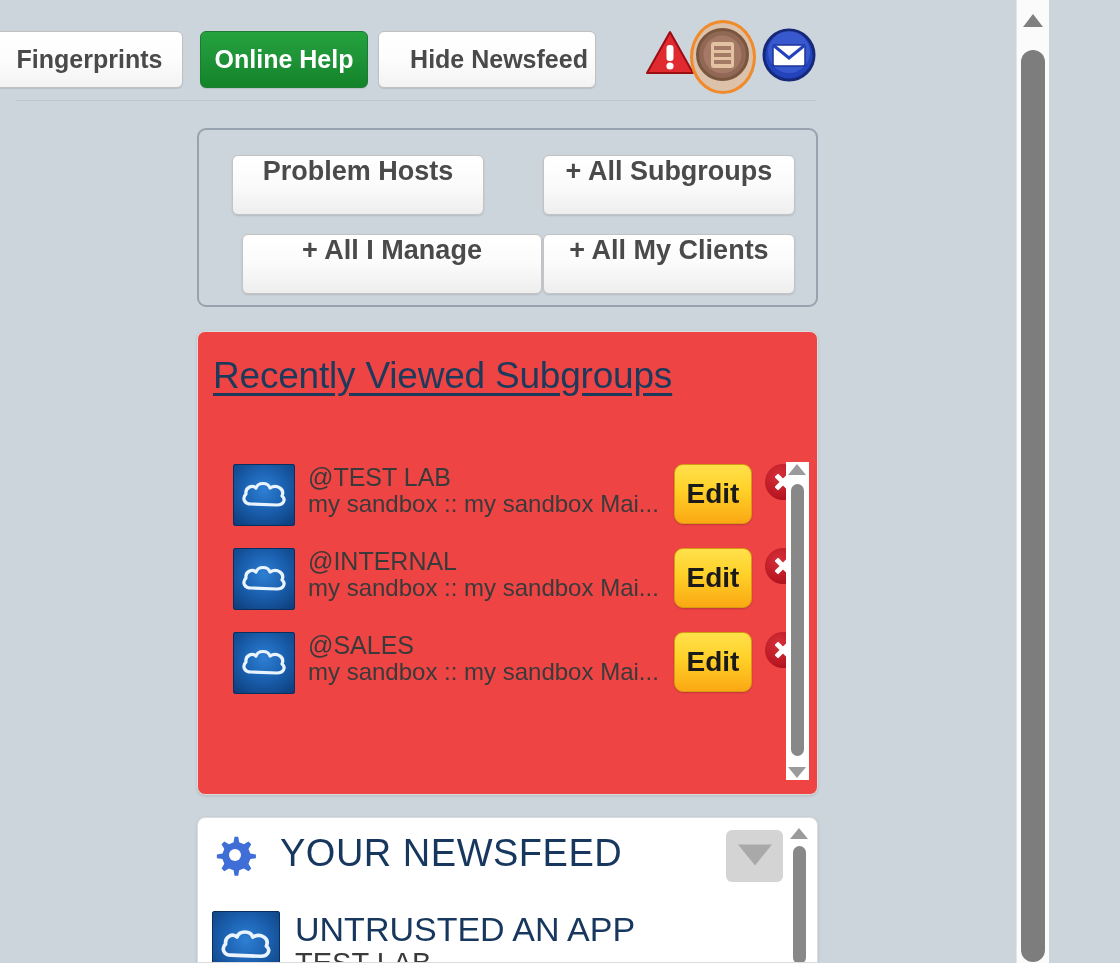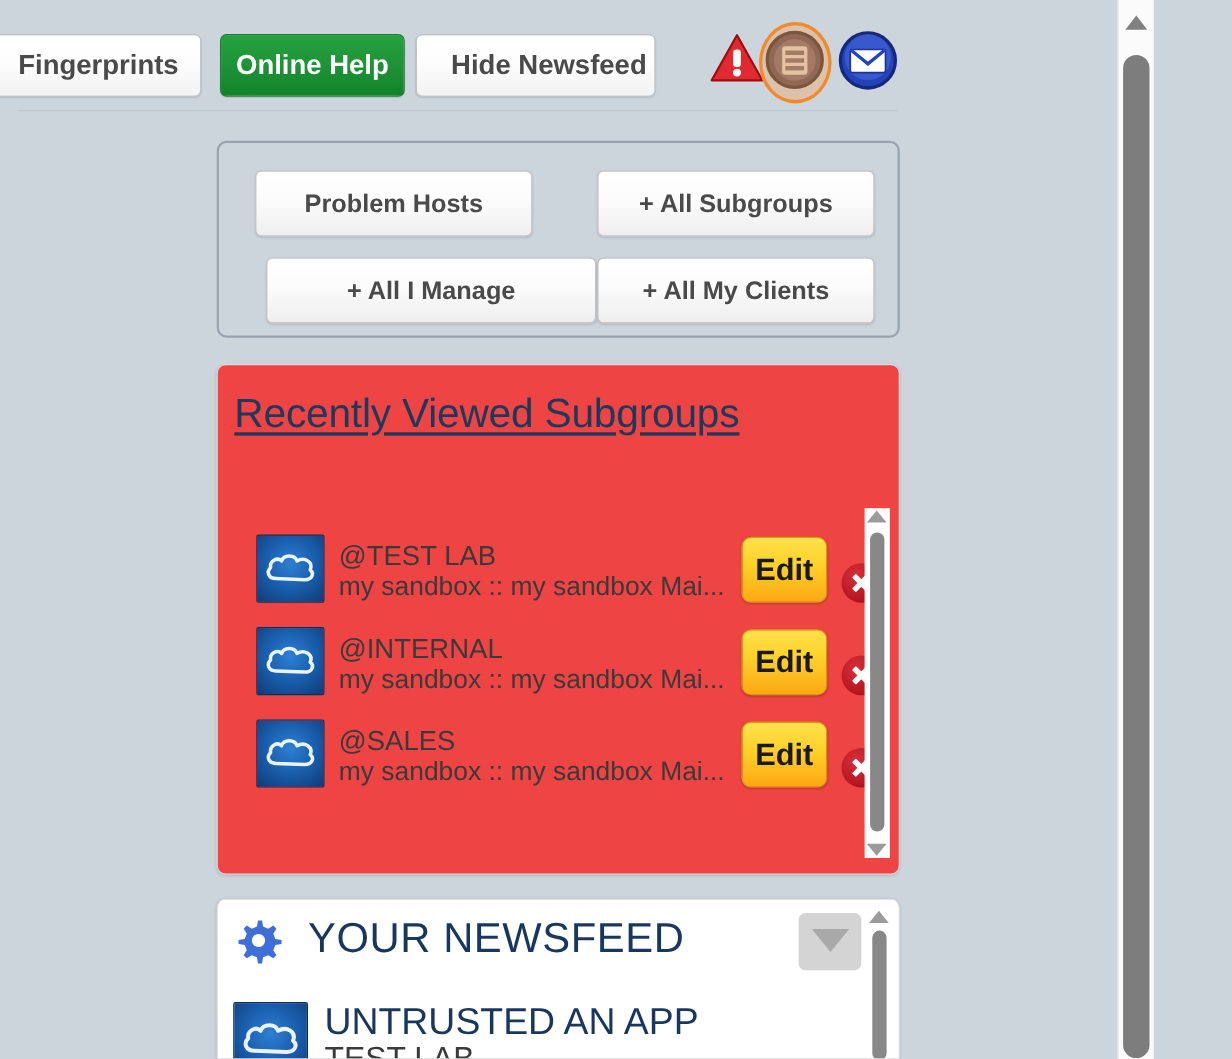--- a/index.html
+++ b/index.html
@@ -75,22 +75,22 @@
   
   .quick-panel {
     position: absolute; left: 197px; top: 128px;
     width: 621px; height: 179px;
     border: 2px solid #97a3ae;
     border-radius: 9px;
     background: #ccd4dc;
   }
   .qp-btn {
     position: absolute;
-    display: flex; align-items: center; justify-content: center;
-    font-weight: bold; font-size: 23px; color: #4a4a4a;
+    display: flex; justify-content: center;
+    font-weight: bold; font-size: 27px; color: #4a4a4a;
     border: 1px solid #c3c3c3;
     border-radius: 6px;
     background: linear-gradient(to bottom, #ffffff 0%, #fbfbfb 48%, #eeeeee 100%);
     box-shadow: 0 1px 2px rgba(0,0,0,0.12);
     white-space: nowrap; cursor: pointer; user-select: none;
   }
   #qp-0 { left: 33px;  top: 25px;  width: 252px; height: 60px; }
   #qp-1 { left: 344px; top: 25px;  width: 252px; height: 60px; }
   #qp-2 { left: 33px;  top: 104px; width: 300px; height: 60px; margin-left: 10px; }
   #qp-3 { left: 344px; top: 104px; width: 252px; height: 60px; }
@@ -125,21 +125,21 @@
   }
 
   .recent-list {
     position: absolute; left: 10px; top: 132px;
     width: 593px; height: 318px;
     overflow: hidden;
   }
   .recent-row {
     position: relative;
     height: 84px;
-    display: flex; align-items: flex-end; padding-left: 25px;
+    display: flex; align-items: flex-start; padding-left: 25px;
   }
   .app-icon {
     width: 62px; height: 62px; flex: 0 0 62px;
     border-radius: 2px;
     background: radial-gradient(circle at 50% 42%, #2e7fd4 0%, #1a5fae 48%, #0d3c77 100%);
     border: 1px solid #0a2f5e;
     position: relative;
     overflow: hidden;
   }
   .app-icon .cloud {

